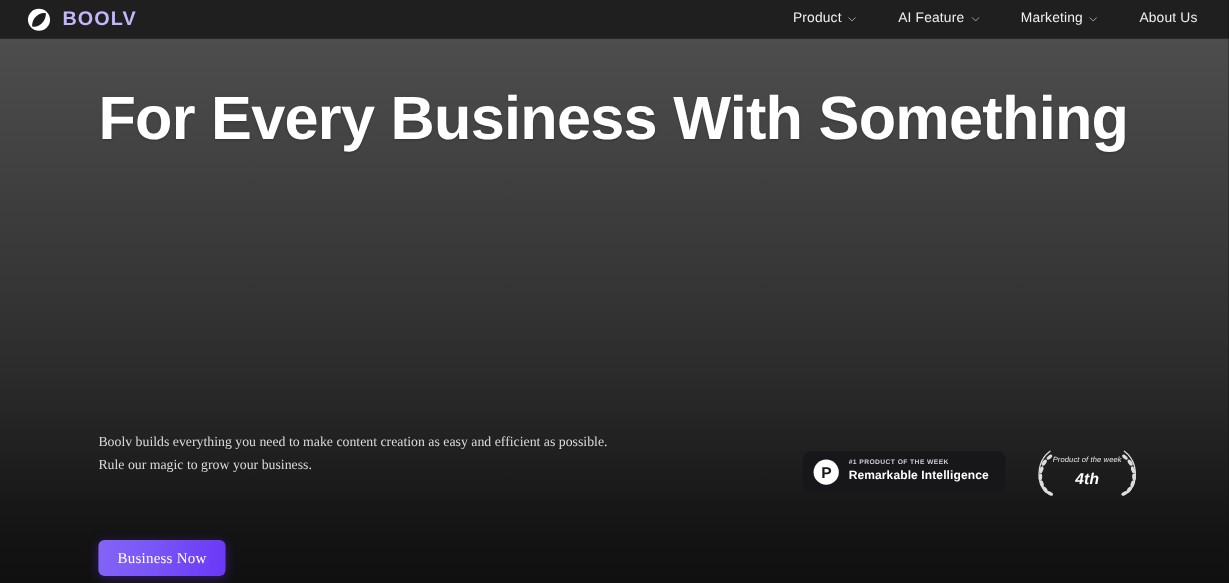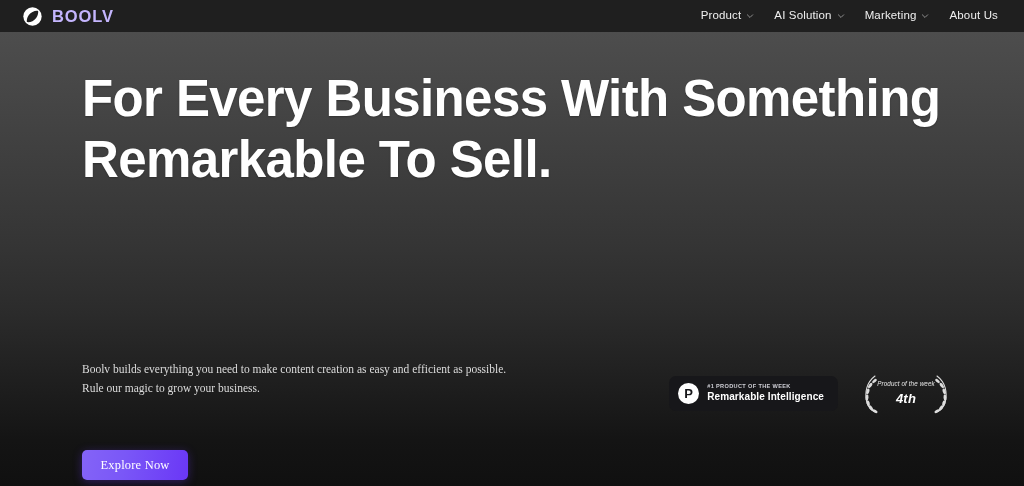--- a/index.html
+++ b/index.html
@@ -55,21 +55,21 @@
     font-weight:bold;
     letter-spacing:0.9px;
     line-height:1;
   }
 
   .nav-links {
     margin-left:auto;
     margin-right:26px;
     display:flex;
     align-items:center;
-    gap:20px;
+    gap:34px;
   }
 
   .nav-item {
     display:flex;
     align-items:center;
     gap:5px;
     color:#f0f0f0;
     font-size:11.5px;
     letter-spacing:0.15px;
     cursor:pointer;
@@ -274,21 +274,21 @@
     <div class="nav-links">
 
       <div class="nav-item">
         <span>Product</span>
         <svg class="chev" viewBox="0 0 12 12">
           <path d="M2 4.2 L6 8.2 L10 4.2" fill="none" stroke="#e8e8e8" stroke-width="1.1" stroke-linecap="round" stroke-linejoin="round"></path>
         </svg>
       </div>
 
       <div class="nav-item">
-        <span>AI Solution</span>
+        <span>AI Feature</span>
         <svg class="chev" viewBox="0 0 12 12">
           <path d="M2 4.2 L6 8.2 L10 4.2" fill="none" stroke="#e8e8e8" stroke-width="1.1" stroke-linecap="round" stroke-linejoin="round"></path>
         </svg>
       </div>
 
       <div class="nav-item">
         <span>Marketing</span>
         <svg class="chev" viewBox="0 0 12 12">
           <path d="M2 4.2 L6 8.2 L10 4.2" fill="none" stroke="#e8e8e8" stroke-width="1.1" stroke-linecap="round" stroke-linejoin="round"></path>
         </svg>
@@ -300,21 +300,20 @@
 
     </div>
   </div>
 
   <div class="hero">
     <div class="hero-inner">
 
       <div class="headline-block">
         <div class="headline">
           <div>For Every Business With Something</div>
-          <div>Remarkable To Sell.</div>
         </div>
         <div class="headline second">
         </div>
       </div>
 
       <div class="subcopy">
         <span class="line">Boolv builds everything you need to make content creation as easy and efficient as possible.</span>
         <span class="line">Rule our magic to grow your business.</span>
       </div>
 
@@ -353,18 +352,18 @@
             </g>
           </svg>
           <div class="laurel-text">
             <span class="laurel-kicker">Product of the week</span>
             <span class="laurel-rank">4th</span>
           </div>
         </div>
 
       </div>
 
-      <button class="cta">Explore Now</button>
+      <button class="cta">Business Now</button>
 
     </div>
   </div>
 
 </div>
 
 </body></html>

